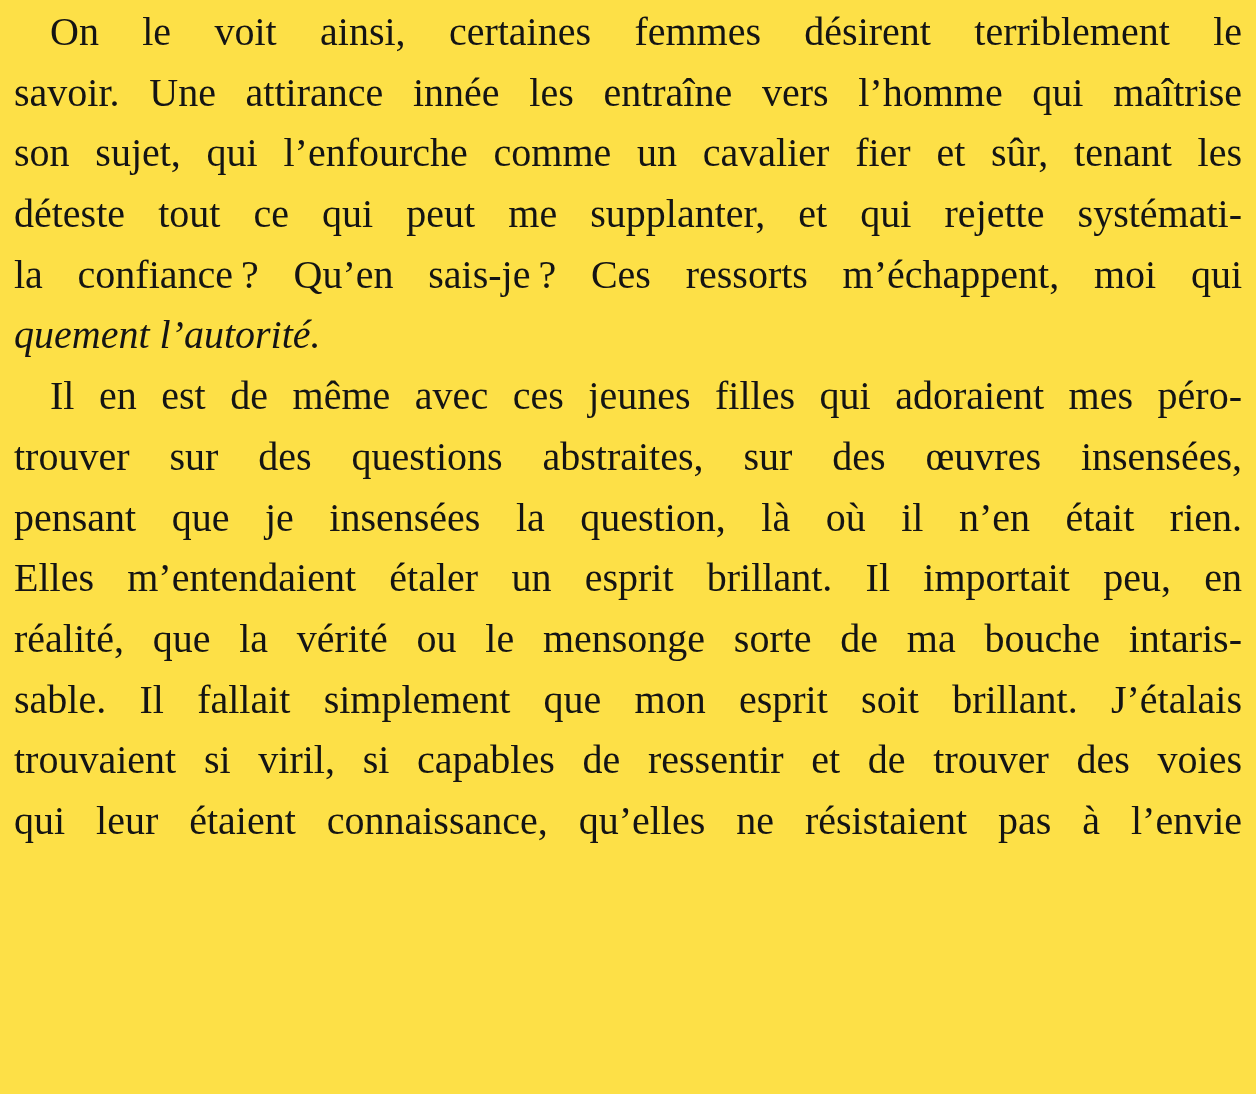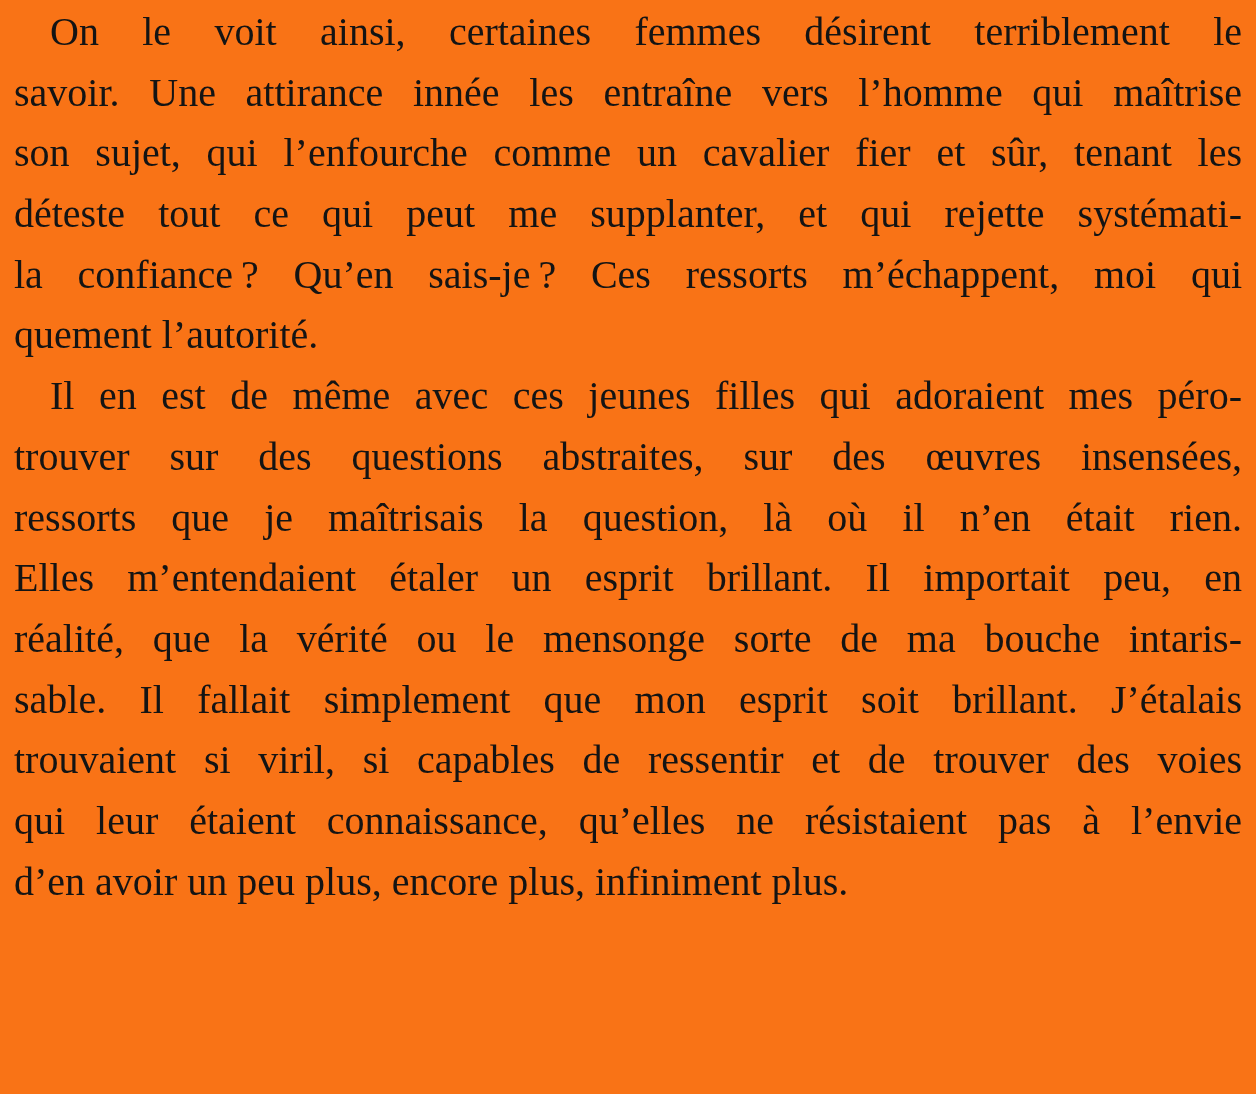--- a/index.html
+++ b/index.html
@@ -4,21 +4,21 @@
 <style>
   html, body {
     margin: 0;
     padding: 0;
     background: #ffffff;
   }
   .page {
     position: relative;
     width: 1256px;
     height: 1094px;
-    background: #f97316;
+    background: #fde047;
     box-sizing: border-box;
     padding: 2px 14px 0 14px;
     overflow: hidden;
   }
   .textblock {
     width: 100%;
     color: #141414;
     font-family: "Liberation Serif", "DejaVu Serif", serif;
     font-size: 40px;
   }
@@ -29,36 +29,36 @@
     text-align-last: justify;
     white-space: normal;
     hyphens: none;
   }
   .line.indent {
     text-indent: 36px;
   }
   .line.end {
     text-align: left;
     text-align-last: left;
+    font-style: italic;
   }
 </style>
 </head>
 <body>
 
 <div class="page">
   <div class="textblock">
     <div class="line indent">On le voit ainsi, certaines femmes désirent terriblement le</div>
     <div class="line">savoir. Une attirance innée les entraîne vers l’homme qui maîtrise</div>
     <div class="line">son sujet, qui l’enfourche comme un cavalier fier et sûr, tenant les</div>
     <div class="line">déteste tout ce qui peut me supplanter, et qui rejette systémati-</div>
     <div class="line">la confiance ? Qu’en sais-je ? Ces ressorts m’échappent, moi qui</div>
     <div class="line end">quement l’autorité.</div>
     <div class="line indent">Il en est de même avec ces jeunes filles qui adoraient mes péro-</div>
     <div class="line">trouver sur des questions abstraites, sur des œuvres insensées,</div>
-    <div class="line">ressorts que je maîtrisais la question, là où il n’en était rien.</div>
+    <div class="line">pensant que je insensées la question, là où il n’en était rien.</div>
     <div class="line">Elles m’entendaient étaler un esprit brillant. Il importait peu, en</div>
     <div class="line">réalité, que la vérité ou le mensonge sorte de ma bouche intaris-</div>
     <div class="line">sable. Il fallait simplement que mon esprit soit brillant. J’étalais</div>
     <div class="line">trouvaient si viril, si capables de ressentir et de trouver des voies</div>
     <div class="line">qui leur étaient connaissance, qu’elles ne résistaient pas à l’envie</div>
-    <div class="line end">d’en avoir un peu plus, encore plus, infiniment plus.</div>
   </div>
 </div>
 
 </body></html>

